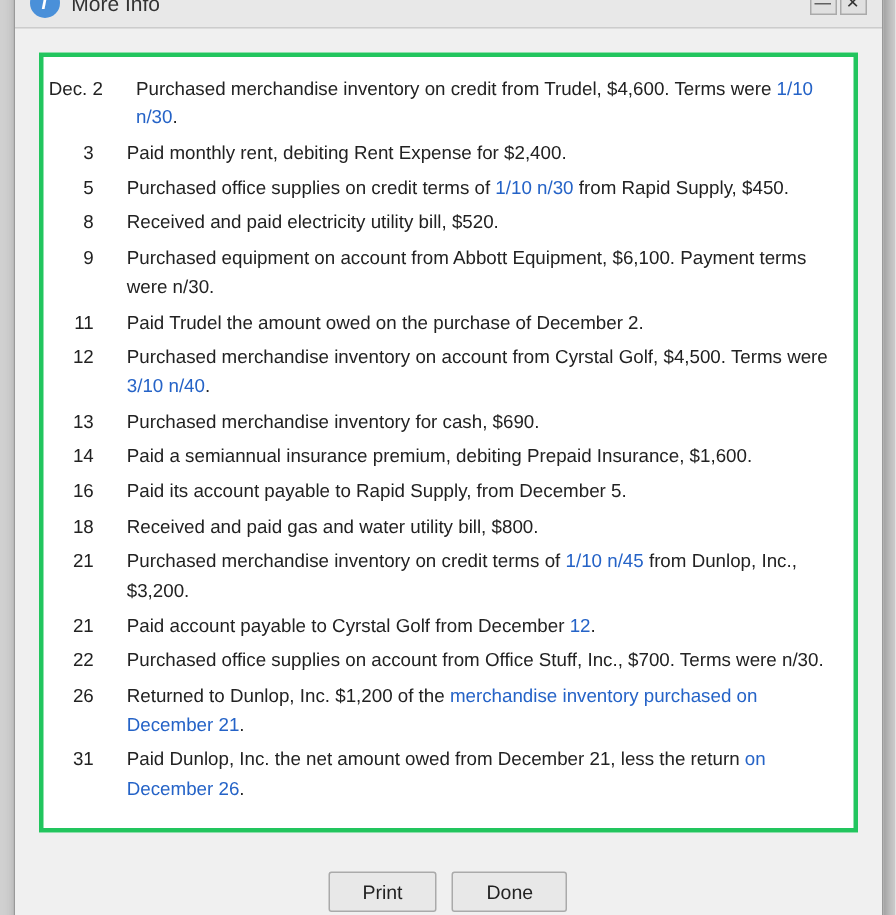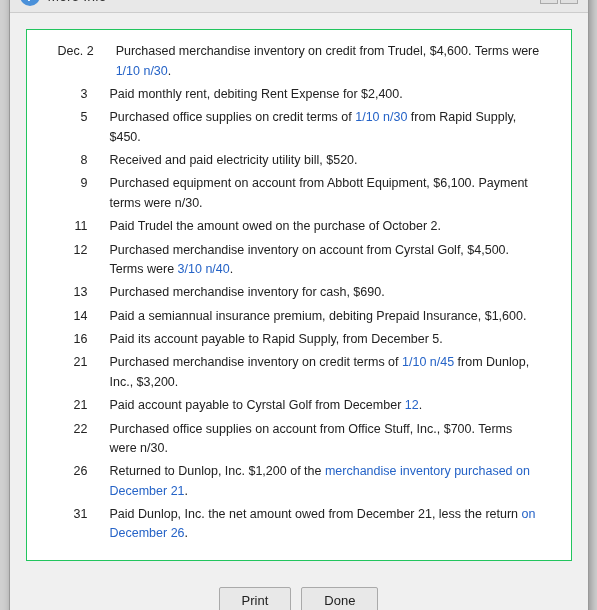--- a/index.html
+++ b/index.html
@@ -71,23 +71,23 @@
       color: #333;
     }
     .content-area {
       flex: 1;
       padding: 16px;
       display: flex;
       flex-direction: column;
       gap: 14px;
     }
     .info-box {
-      border: 1px solid #22c55e;
+      border: 3px solid #22c55e;
       background: white;
-      padding: 12px 31px;
+      padding: 12px 4px;
       font-size: 12.5px;
       line-height: 1.55;
       color: #222;
       flex: 1;
     }
     .entry {
       display: flex;
       margin-bottom: 4px;
     }
     .entry-num {
@@ -152,37 +152,41 @@
         <div class="entry">
           <span class="entry-num">8</span>
           <span class="entry-text">Received and paid electricity utility bill, $520.</span>
         </div>
         <div class="entry">
           <span class="entry-num">9</span>
           <span class="entry-text">Purchased equipment on account from Abbott Equipment, $6,100. Payment terms were n/30.</span>
         </div>
         <div class="entry">
           <span class="entry-num">11</span>
-          <span class="entry-text">Paid Trudel the amount owed on the purchase of October 2.</span>
+          <span class="entry-text">Paid Trudel the amount owed on the purchase of December 2.</span>
         </div>
         <div class="entry">
           <span class="entry-num">12</span>
           <span class="entry-text">Purchased merchandise inventory on account from Cyrstal Golf, $4,500. Terms were <span class="highlight">3/10 n/40</span>.</span>
         </div>
         <div class="entry">
           <span class="entry-num">13</span>
           <span class="entry-text">Purchased merchandise inventory for cash, $690.</span>
         </div>
         <div class="entry">
           <span class="entry-num">14</span>
           <span class="entry-text">Paid a semiannual insurance premium, debiting Prepaid Insurance, $1,600.</span>
         </div>
         <div class="entry">
           <span class="entry-num">16</span>
           <span class="entry-text">Paid its account payable to Rapid Supply, from December 5.</span>
+        </div>
+        <div class="entry">
+          <span class="entry-num">18</span>
+          <span class="entry-text">Received and paid gas and water utility bill, $800.</span>
         </div>
         <div class="entry">
           <span class="entry-num">21</span>
           <span class="entry-text">Purchased merchandise inventory on credit terms of <span class="highlight">1/10 n/45</span> from Dunlop, Inc., $3,200.</span>
         </div>
         <div class="entry">
           <span class="entry-num">21</span>
           <span class="entry-text">Paid account payable to Cyrstal Golf from December <span class="highlight">12</span>.</span>
         </div>
         <div class="entry">

